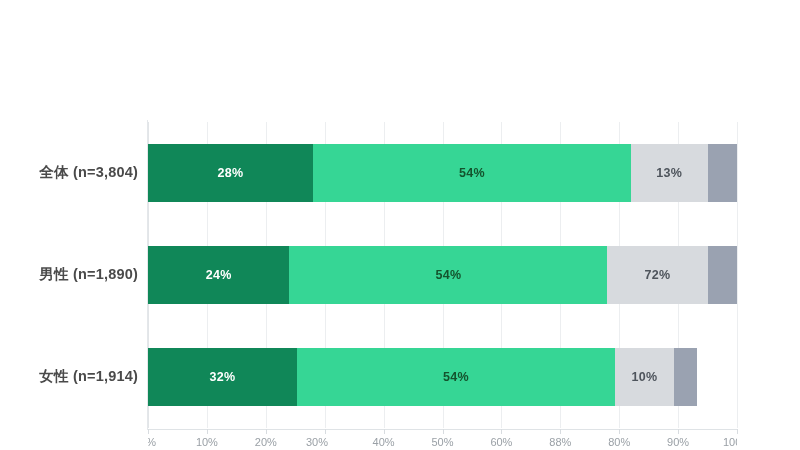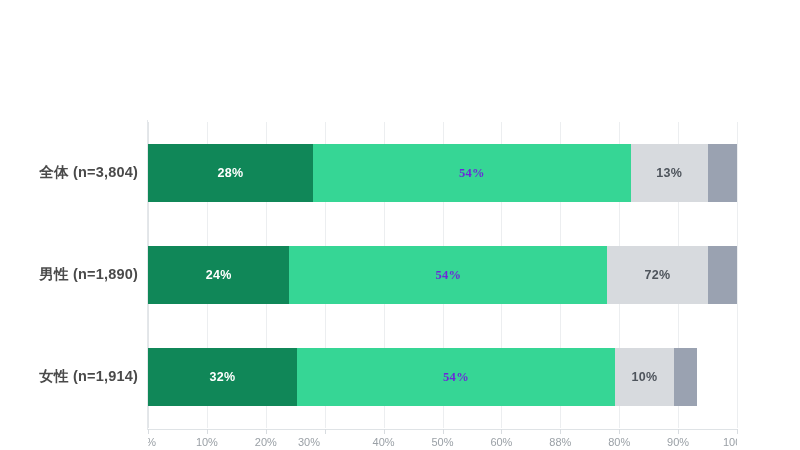--- a/index.html
+++ b/index.html
@@ -103,21 +103,21 @@
     align-items: center;
     justify-content: center;
     box-sizing: border-box;
     font-size: 12.5px;
     font-weight: bold;
     letter-spacing: 0.3px;
     overflow: hidden;
     white-space: nowrap;
   }
   .seg.s0 { background: #108758; color: #ffffff; }
-  .seg.s1 { background: #36d695; color: #6d28d9; font-family: Liberation Serif, serif; }
+  .seg.s1 { background: #36d695; color: #14532d; }
   .seg.s2 { background: #d7dade; color: #4e545c; }
   .seg.s3 { background: #9aa2b1; color: #ffffff; }
 
   
   .tick-marks {
     position: absolute;
     left: 148px;
     top: 429px;
     width: 589px;
     height: 6px;
@@ -211,21 +211,21 @@
       <div class="tick" style="left: 353.4px;"></div>
       <div class="tick" style="left: 412.3px;"></div>
       <div class="tick" style="left: 471.2px;"></div>
       <div class="tick" style="left: 530.1px;"></div>
       <div class="tick" style="left: 589px;"></div>
     </div>
   <div class="xtick-labels" id="xticks-layer">
       <div class="xtick" style="left: 0px;">0%</div>
       <div class="xtick" style="left: 58.9px;">10%</div>
       <div class="xtick" style="left: 117.8px;">20%</div>
-      <div class="xtick" style="left: 161px; text-align: right;">30%</div>
+      <div class="xtick" style="left: 169px; text-align: right;">30%</div>
       <div class="xtick" style="left: 235.6px;">40%</div>
       <div class="xtick" style="left: 294.5px;">50%</div>
       <div class="xtick" style="left: 353.4px;">60%</div>
       <div class="xtick" style="left: 412.3px;">88%</div>
       <div class="xtick" style="left: 471.2px;">80%</div>
       <div class="xtick" style="left: 530.1px;">90%</div>
       <div class="xtick" style="left: 589px;">100%</div>
     </div>
 
 </div>

